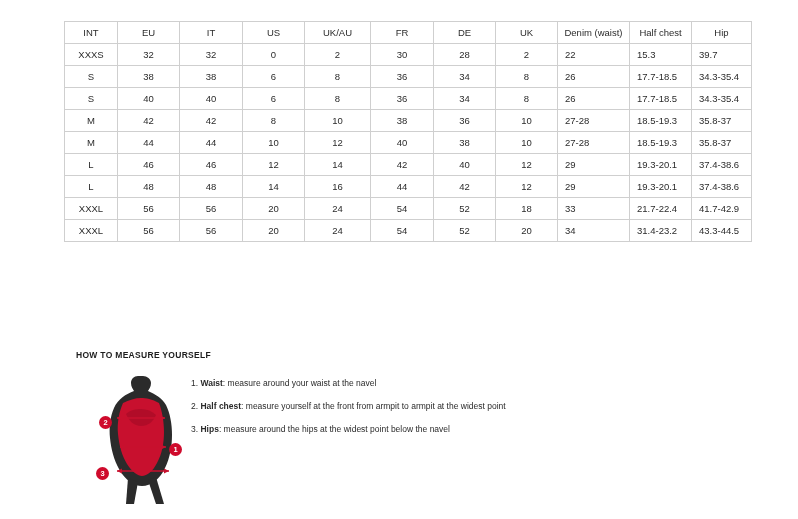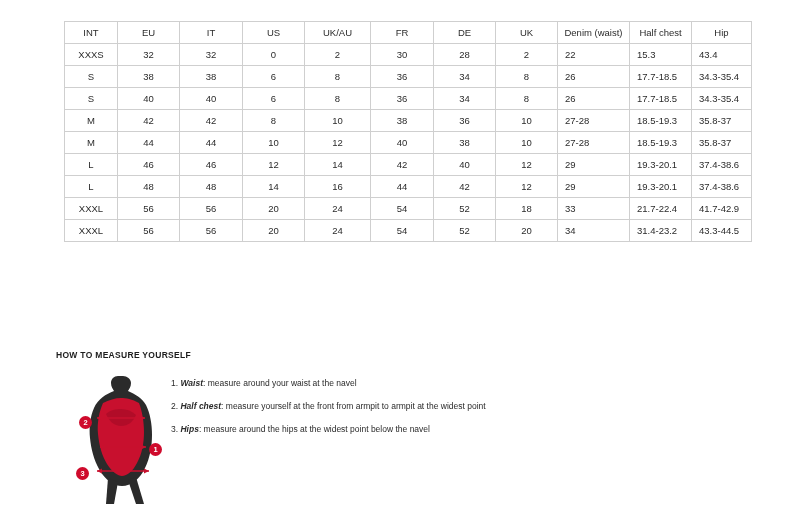--- a/index.html
+++ b/index.html
@@ -58,21 +58,21 @@
   table.size-table col.c10 { width: 60px; }
 
   table.size-table td.left-pad {
     text-align: left;
     padding-left: 7px;
   }
 
   
   .measure-section {
     position: absolute;
-    left: 56px;
+    left: 76px;
     top: 350px;
     width: 700px;
   }
   .measure-title {
     font-size: 8.5px;
     font-weight: bold;
     letter-spacing: 0.3px;
     color: #1d1d1d;
     margin: 0 0 10px 0;
   }
@@ -91,21 +91,20 @@
     flex: 1 1 auto;
   }
   .step {
     font-size: 8.5px;
     color: #2a2a2a;
     margin-bottom: 13px;
     line-height: 1.2;
   }
   .step b {
     font-weight: bold;
-    font-style: italic;
   }
 
   
   .figure-svg {
     position: absolute;
     left: 0;
     top: 0;
   }
   .badge {
     position: absolute;
@@ -161,21 +160,21 @@
         <td>XXXS</td>
         <td>32</td>
         <td>32</td>
         <td>0</td>
         <td>2</td>
         <td>30</td>
         <td>28</td>
         <td>2</td>
         <td class="left-pad">22</td>
         <td class="left-pad">15.3</td>
-        <td class="left-pad">43.4</td>
+        <td class="left-pad">39.7</td>
       </tr>
       <tr>
         <td>S</td>
         <td>38</td>
         <td>38</td>
         <td>6</td>
         <td>8</td>
         <td>36</td>
         <td>34</td>
         <td>8</td>

